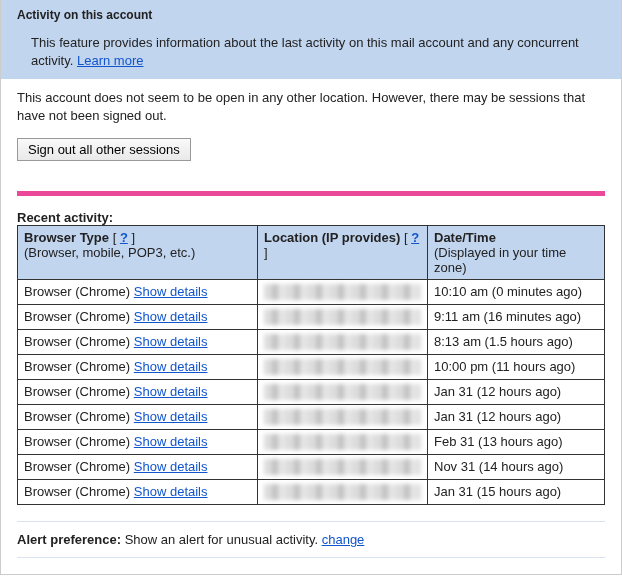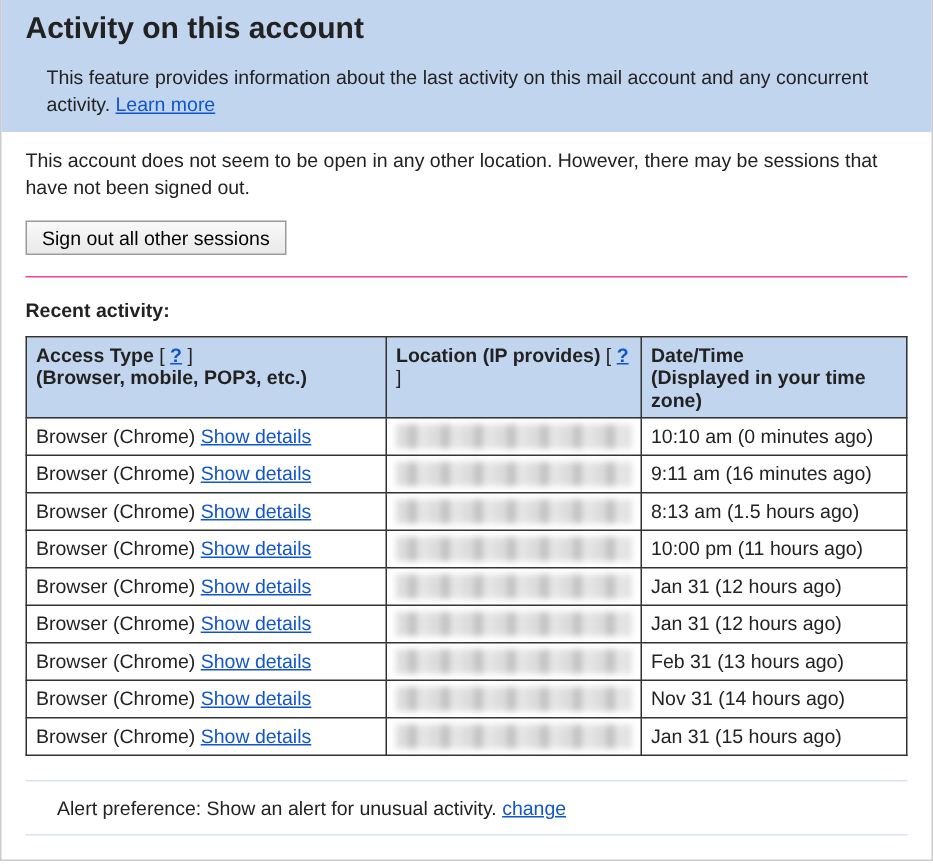--- a/index.html
+++ b/index.html
@@ -13,21 +13,21 @@
     }
     .wrap {
       border: 1px solid #ccc;
       border-top: none;
     }
     .header-band {
       background: #c2d5ef;
       padding: 8px 12px 10px 12px;
     }
     .title {
-      font-size: 20px;
+      font-size: 12px;
       font-weight: bold;
       margin: 0 0 4px 0;
       padding-left: 4px;
     }
     .subtitle {
       font-size: 13px;
       padding-left: 18px;
       line-height: 1.35;
       margin-top: 12px;
     }
@@ -37,35 +37,35 @@
       cursor: pointer;
     }
     .content {
       padding: 10px 16px 16px 16px;
     }
     .status {
       margin: 0 0 14px 0;
       line-height: 1.35;
     }
     .signout-row {
-      padding-bottom: 14px;
-      border-bottom: 1px solid #ec4899;
+      padding-bottom: 30px;
+      border-bottom: 5px solid #ec4899;
     }
     button.signout {
       font-family: Arial, sans-serif;
       font-size: 13px;
       padding: 3px 10px;
       background: #f5f5f5;
       background: linear-gradient(#f9f9f9, #e9e9e9);
       border: 1px solid #999;
       cursor: pointer;
     }
     .recent-label {
       font-weight: bold;
-      margin: 14px 0 10px 0;
+      margin: 14px 0 0 0;
     }
     table.activity {
       border-collapse: collapse;
       width: 100%;
     }
     table.activity th, table.activity td {
       border: 1px solid #333;
       text-align: left;
       vertical-align: top;
       padding: 4px 6px;
@@ -74,21 +74,21 @@
     table.activity th {
       background: #c2d5ef;
       font-weight: normal;
     }
     table.activity th .h-main {
       font-weight: bold;
       display: inline;
     }
     table.activity th .h-sub {
       display: block;
-      font-weight: bold;
+      font-weight: normal;
     }
     .qmark {
       color: #1155cc;
       text-decoration: underline;
       cursor: pointer;
       font-weight: bold;
     }
     .blur {
       height: 16px;
       width: 100%;
@@ -96,21 +96,21 @@
       filter: blur(2px);
       opacity: 0.9;
     }
     td.ipcell { padding: 2px 4px; }
     .alert-row {
       margin-top: 16px;
       border-top: 1px solid #d9e2ef;
       border-bottom: 1px solid #d9e2ef;
       padding: 10px 0;
     }
-    .alert-row .lbl { font-weight: normal; margin-left: 21px; }
+    .alert-row .lbl { font-weight: bold; }
     col.c1 { width: 240px; }
     col.c2 { width: 170px; }
     col.c3 { width: auto; }
   </style>
 </head>
 <body>
 
 <div class="wrap">
   <div class="header-band">
     <div class="title">Activity on this account</div>
@@ -130,21 +130,21 @@
 
     <table class="activity">
       <colgroup>
           <col class="c1">
           <col class="c2">
           <col class="c3">
         </colgroup>
       <thead>
         <tr>
           <th>
-            <span class="h-main">Access Type</span>
+            <span class="h-main">Browser Type</span>
             <span> [ </span><a class="qmark">?</a><span> ]</span>
             <span class="h-sub">(Browser, mobile, POP3, etc.)</span>
           </th>
           <th>
             <span class="h-main">Location (IP provides)</span>
             <span> [ </span><a class="qmark">?</a><span> ]</span>
           </th>
           <th>
             <span class="h-main">Date/Time</span>
             <span class="h-sub">(Displayed in your time zone)</span>

